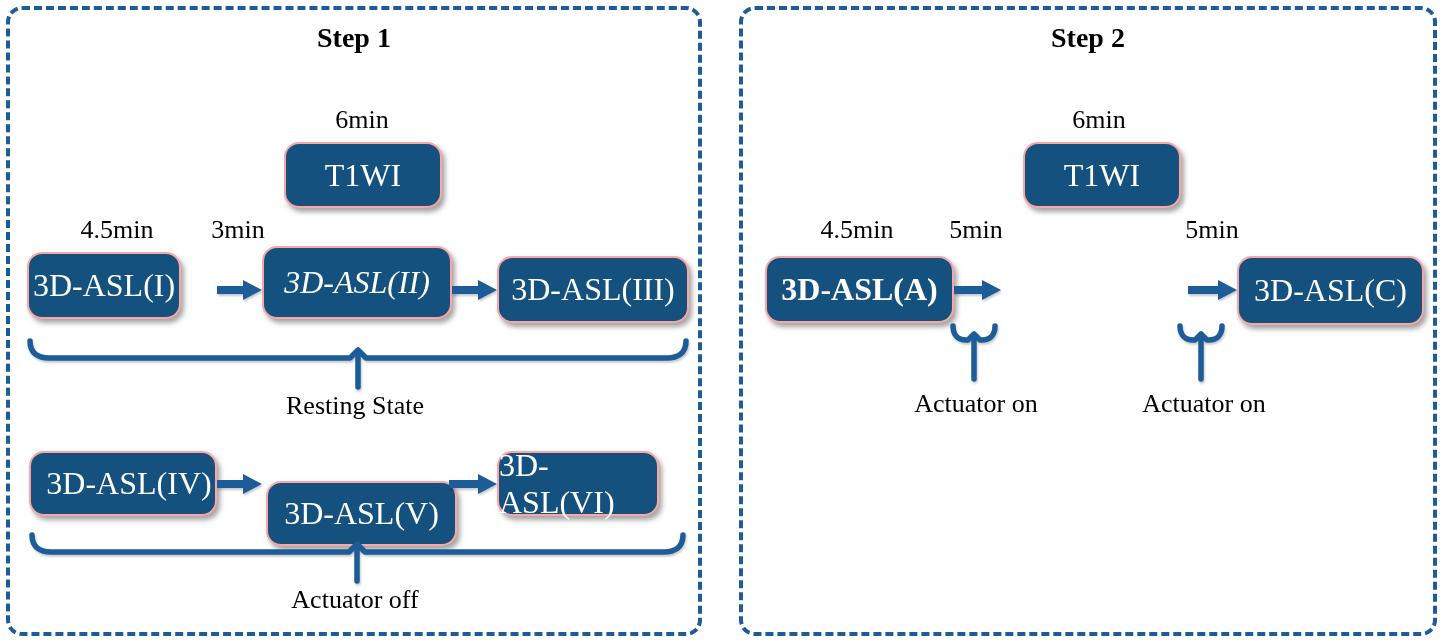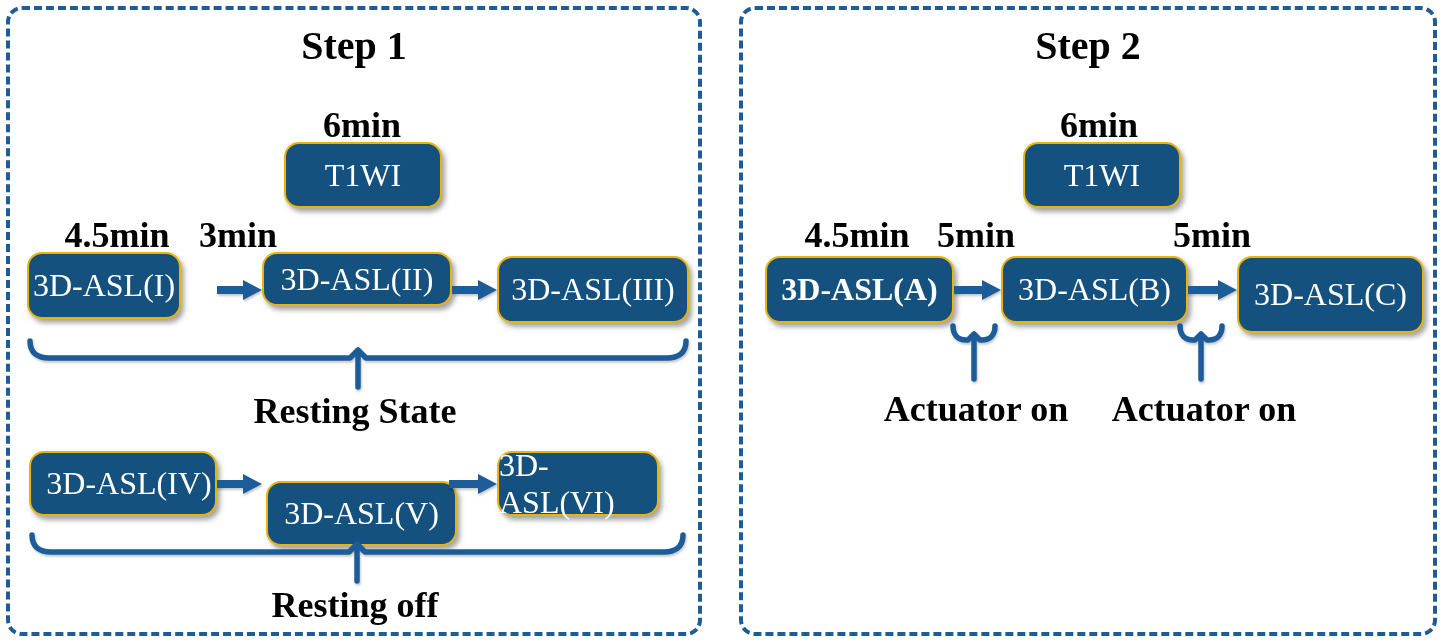--- a/index.html
+++ b/index.html
@@ -14,29 +14,29 @@
   .stage{
     position:relative;width:1443px;height:642px;background:var(--background);
     font-family:"Liberation Serif","DejaVu Serif",serif;overflow:hidden;
   }
   .panel{
     position:absolute;top:6px;height:630px;box-sizing:border-box;
     border:4px dashed var(--panel-border);border-radius:16px;
   }
   .panel-title{
     position:absolute;top:12px;left:0;width:100%;margin:0;text-align:center;
-    font-size:40px;font-weight:bold;color:var(--label-text);
+    font-size:28px;font-weight:bold;color:var(--label-text);
   }
   .time-label,.brace-label{
     position:absolute;transform:translateX(-50%);white-space:nowrap;
-    font-size:36px;font-weight:bold;color:var(--label-text);line-height:1;
+    font-size:26px;font-weight:normal;color:var(--label-text);line-height:1;
   }
   .box{
     position:absolute;background:var(--box-fill);
-    border:2px solid #eab308;border-radius:15px;
+    border:2px solid #fca5a5;border-radius:15px;
     box-shadow:3px 4px 5px rgba(90,90,90,0.55);
     display:flex;align-items:center;justify-content:center;
     color:var(--box-text);font-size:32px;box-sizing:border-box;
   }
   svg.shape{position:absolute;overflow:visible;filter:drop-shadow(1.5px 2.5px 1px rgba(0,0,0,0.22));}
   .ln{stroke:var(--accent);stroke-width:8;fill:none;}
   .fl{fill:var(--accent);}
   .br{stroke:var(--accent);stroke-width:5.5;fill:none;stroke-linejoin:round;stroke-linecap:round;}
 </style>
 </head>
@@ -52,21 +52,21 @@
     <div class="box" style="left:274px;top:132px;width:158px;height:66px;">
       <span>T1WI</span>
     </div>
 
     <div class="time-label" style="left:107px;top:207px;">4.5min</div>
     <div class="time-label" style="left:228px;top:207px;">3min</div>
 
     <div class="box" style="left:17px;top:242px;width:154px;height:67px;">
       <span>3D-ASL(I)</span>
     </div>
-    <div class="box" style="left:252px;top:242px;width:190px;height:54px;">
+    <div class="box" style="left:252px;top:236px;width:190px;height:73px;font-style:italic;">
       <span>3D-ASL(II)</span>
     </div>
     <div class="box" style="left:487px;top:246px;width:192px;height:67px;justify-content:center;">
       <span>3D-ASL(III)</span>
     </div>
 
     <svg class="shape" style="left:207px;top:267px;" width="45" height="26" viewBox="0 0 45 26">
       <path class="ln" d="M0,13 H28"></path>
         <polygon class="fl" points="26,3 45,13 26,23"></polygon>
     </svg>
@@ -97,43 +97,40 @@
     </svg>
     <svg class="shape" style="left:439px;top:461px;" width="48" height="26" viewBox="0 0 48 26">
       <path class="ln" d="M0,13 H31"></path>
         <polygon class="fl" points="29,3 48,13 29,23"></polygon>
     </svg>
 
     <svg class="shape" style="left:19px;top:522px;" width="657" height="52" viewBox="0 0 657 52">
       <path class="br" d="M3,3 C3,16 12,20 22,20 L320,20 L328,12 L336,20 L635,20 C645,20 654,16 654,3"></path>
       <path class="br" d="M328,16 L328,49"></path>
     </svg>
-    <div class="brace-label" style="left:345px;top:577px;">Resting off</div>
+    <div class="brace-label" style="left:345px;top:577px;">Actuator off</div>
   </section>
 
   <section class="panel" style="left:739px;width:698px;">
     <h2 class="panel-title">Step 2</h2>
 
     <div class="time-label" style="left:356px;top:97px;">6min</div>
 
     <div class="box" style="left:280px;top:132px;width:158px;height:66px;">
       <span>T1WI</span>
     </div>
 
     <div class="time-label" style="left:114px;top:207px;">4.5min</div>
     <div class="time-label" style="left:233px;top:207px;">5min</div>
     <div class="time-label" style="left:469px;top:207px;">5min</div>
 
     <div class="box" style="left:22px;top:246px;width:189px;height:67px;font-weight:bold;">
       <span>3D-ASL(A)</span>
     </div>
-    <div class="box" style="left:258px;top:246px;width:187px;height:67px;">
-      <span>3D-ASL(B)</span>
-    </div>
-    <div class="box" style="left:494px;top:246px;width:187px;height:77px;">
+    <div class="box" style="left:494px;top:246px;width:187px;height:69px;">
       <span>3D-ASL(C)</span>
     </div>
 
     <svg class="shape" style="left:211px;top:267px;" width="47" height="26" viewBox="0 0 47 26">
       <path class="ln" d="M0,13 H30"></path>
         <polygon class="fl" points="28,3 47,13 28,23"></polygon>
     </svg>
     <svg class="shape" style="left:445px;top:267px;" width="49" height="26" viewBox="0 0 49 26">
       <path class="ln" d="M0,13 H32"></path>
         <polygon class="fl" points="30,3 49,13 30,23"></polygon>

